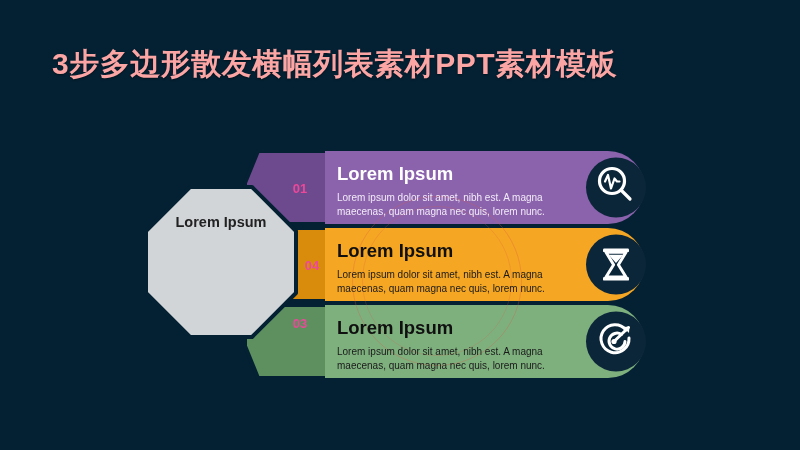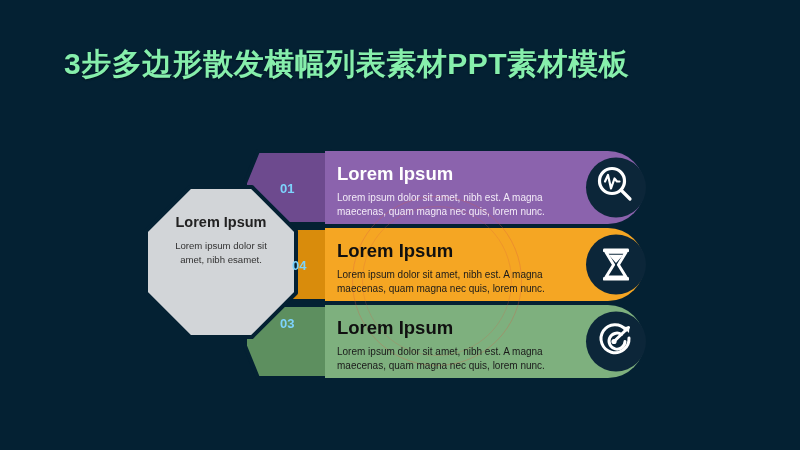--- a/index.html
+++ b/index.html
@@ -7,25 +7,25 @@
   body {
     background:#042133;
     font-family:"Liberation Sans", sans-serif;
     overflow:hidden;
     position:relative;
   }
 
   
   .page-title{
     position:absolute;
-    left:64px;
+    left:52px;
     top:44px;
     font-size:30px;
     font-weight:bold;
-    color:#86efac;
+    color:#fca5a5;
     letter-spacing:0.5px;
     white-space:nowrap;
     text-shadow:0 1px 2px rgba(0,0,0,.45);
   }
 
   
   .stage{
     position:absolute;
     left:0; top:0;
     width:800px; height:450px;
@@ -51,23 +51,24 @@
     margin-top:7px;
     font-size:9.6px;
     color:#333333;
     line-height:13.5px;
   }
 
   
   .row-num{
     position:absolute;
     width:40px;
+    text-align:center;
     font-size:13px;
     font-weight:bold;
-    color:#7dd3fc;
+    color:#ec4899;
   }
   .row-title{
     position:absolute;
     font-size:18.5px;
     font-weight:bold;
     line-height:22px;
     white-space:nowrap;
   }
   .row-body{
     position:absolute;
@@ -146,21 +147,20 @@
         <line x1="614" y1="341.5" x2="628.5" y2="327.5" stroke-width="3"></line>
         <path d="M 623 327 L 629.5 326.5 L 629 333 Z" fill="#ffffff" stroke="none"></path>
       </g>
     </g>
 
     <polygon points="190,187 252,187 296,231 296,293 252,337 190,337 146,293 146,231" fill="#d2d5d8" stroke="#042133" stroke-width="4" stroke-linejoin="round"></polygon>
   </svg>
 
   <div class="hub-text">
     <div class="hub-title">Lorem Ipsum</div>
-    <div class="hub-body">Lorem ipsum dolor sit amet, nibh esamet.</div>
   </div>
 
   <div class="watermark"></div>
 
   <div class="row-num" style="left:280px; top:181px;">01</div>
   <div class="row-title t-light" style="left:337px; top:163px;">Lorem Ipsum</div>
   <div class="row-body b-light" style="left:337px; top:191px;">Lorem ipsum dolor sit amet, nibh est. A magna maecenas, quam magna nec quis, lorem nunc.</div>
 
   <div class="row-num" style="left:292px; top:258px;">04</div>
   <div class="row-title t-dark" style="left:337px; top:240px;">Lorem Ipsum</div>

